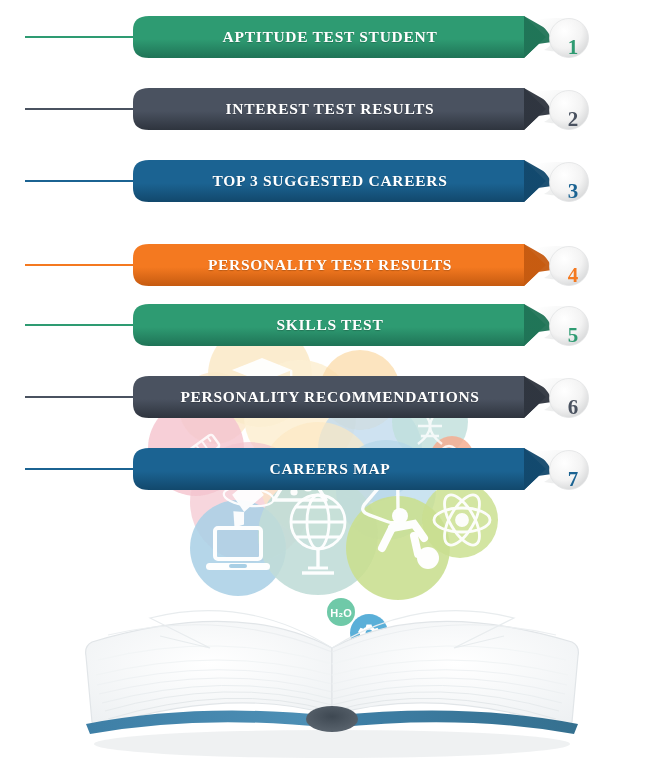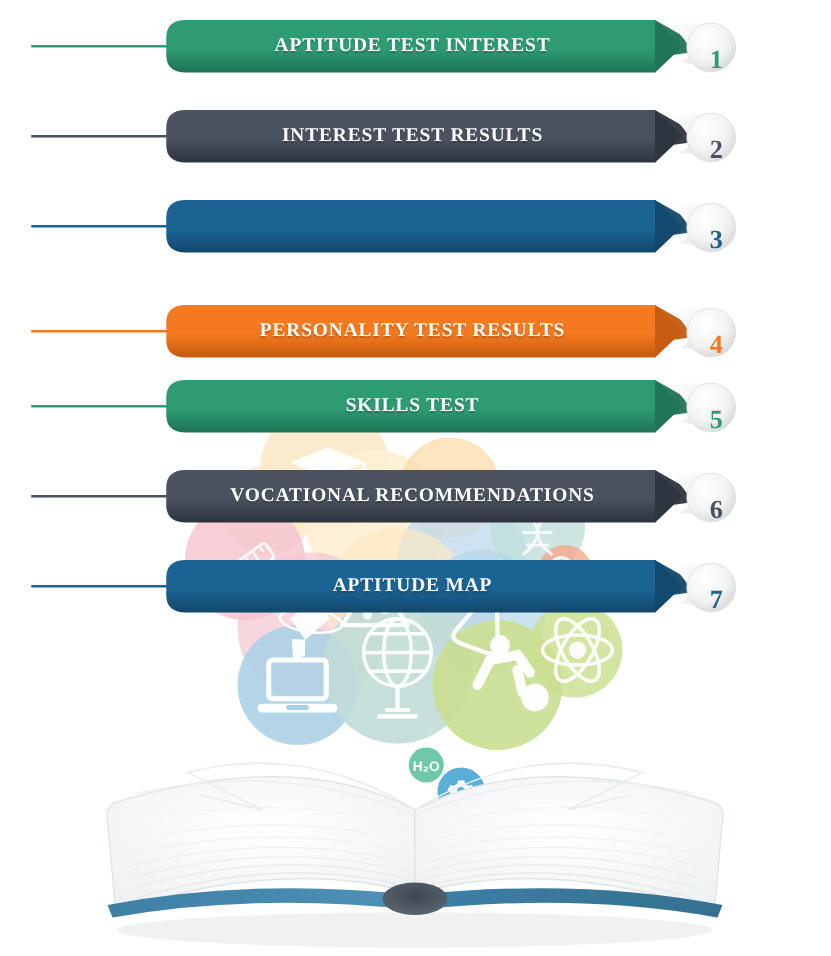--- a/index.html
+++ b/index.html
@@ -285,21 +285,21 @@
         <path d="M17 2 H392 L414 23 L392 44 H17 Q1 44 1 30 V16 Q1 2 17 2 Z" fill="url(#bgg0)"></path>
 
         <path d="M392 2 L434 26 L406 30 L414 23 L392 44 Z" fill="url(#bdg0)" opacity="0.95"></path>
 
         <path d="M404 6 Q452 -2 456 24 Q446 42 412 36 Q430 28 404 6 Z" fill="url(#tlg0)"></path>
 
         <circle cx="437" cy="24" r="19.5" fill="url(#cgg0)"></circle>
         <circle cx="437" cy="24" r="19.5" fill="none" stroke="#e2e3e4" stroke-width="0.8"></circle>
       </svg>
 
-      <div class="banner-label">APTITUDE TEST INTEREST</div>
+      <div class="banner-label">APTITUDE TEST STUDENT</div>
 
       <div class="badge">
         <div class="badge-num" style="color:#2E9B72;">1</div>
       </div>
     </div>
       </div>
       <div class="row" style="top: 86px; text-decoration: underline;">
     <div class="lead-line" style="background:#4A5260;"></div>
 
     <div class="banner-wrap">
@@ -373,20 +373,21 @@
         <path d="M17 2 H392 L414 23 L392 44 H17 Q1 44 1 30 V16 Q1 2 17 2 Z" fill="url(#bgg2)"></path>
 
         <path d="M392 2 L434 26 L406 30 L414 23 L392 44 Z" fill="url(#bdg2)" opacity="0.95"></path>
 
         <path d="M404 6 Q452 -2 456 24 Q446 42 412 36 Q430 28 404 6 Z" fill="url(#tlg2)"></path>
 
         <circle cx="437" cy="24" r="19.5" fill="url(#cgg2)"></circle>
         <circle cx="437" cy="24" r="19.5" fill="none" stroke="#e2e3e4" stroke-width="0.8"></circle>
       </svg>
 
+      <div class="banner-label">TOP 3 SUGGESTED CAREERS</div>
 
       <div class="badge">
         <div class="badge-num" style="color:#1B6392;">3</div>
       </div>
     </div>
       </div>
       <div class="row" style="top: 242px;">
     <div class="lead-line" style="background:#F47920;"></div>
 
     <div class="banner-wrap">
@@ -504,21 +505,21 @@
         <path d="M17 2 H392 L414 23 L392 44 H17 Q1 44 1 30 V16 Q1 2 17 2 Z" fill="url(#bgg5)"></path>
 
         <path d="M392 2 L434 26 L406 30 L414 23 L392 44 Z" fill="url(#bdg5)" opacity="0.95"></path>
 
         <path d="M404 6 Q452 -2 456 24 Q446 42 412 36 Q430 28 404 6 Z" fill="url(#tlg5)"></path>
 
         <circle cx="437" cy="24" r="19.5" fill="url(#cgg5)"></circle>
         <circle cx="437" cy="24" r="19.5" fill="none" stroke="#e2e3e4" stroke-width="0.8"></circle>
       </svg>
 
-      <div class="banner-label">VOCATIONAL RECOMMENDATIONS</div>
+      <div class="banner-label">PERSONALITY RECOMMENDATIONS</div>
 
       <div class="badge">
         <div class="badge-num" style="color:#4A5260;">6</div>
       </div>
     </div>
       </div>
       <div class="row" style="top: 446px;">
     <div class="lead-line" style="background:#1B6392;"></div>
 
     <div class="banner-wrap">
@@ -548,21 +549,21 @@
         <path d="M17 2 H392 L414 23 L392 44 H17 Q1 44 1 30 V16 Q1 2 17 2 Z" fill="url(#bgg6)"></path>
 
         <path d="M392 2 L434 26 L406 30 L414 23 L392 44 Z" fill="url(#bdg6)" opacity="0.95"></path>
 
         <path d="M404 6 Q452 -2 456 24 Q446 42 412 36 Q430 28 404 6 Z" fill="url(#tlg6)"></path>
 
         <circle cx="437" cy="24" r="19.5" fill="url(#cgg6)"></circle>
         <circle cx="437" cy="24" r="19.5" fill="none" stroke="#e2e3e4" stroke-width="0.8"></circle>
       </svg>
 
-      <div class="banner-label">APTITUDE MAP</div>
+      <div class="banner-label">CAREERS MAP</div>
 
       <div class="badge">
         <div class="badge-num" style="color:#1B6392;">7</div>
       </div>
     </div>
       </div>
     </div>
 </div>
 
 </body></html>

